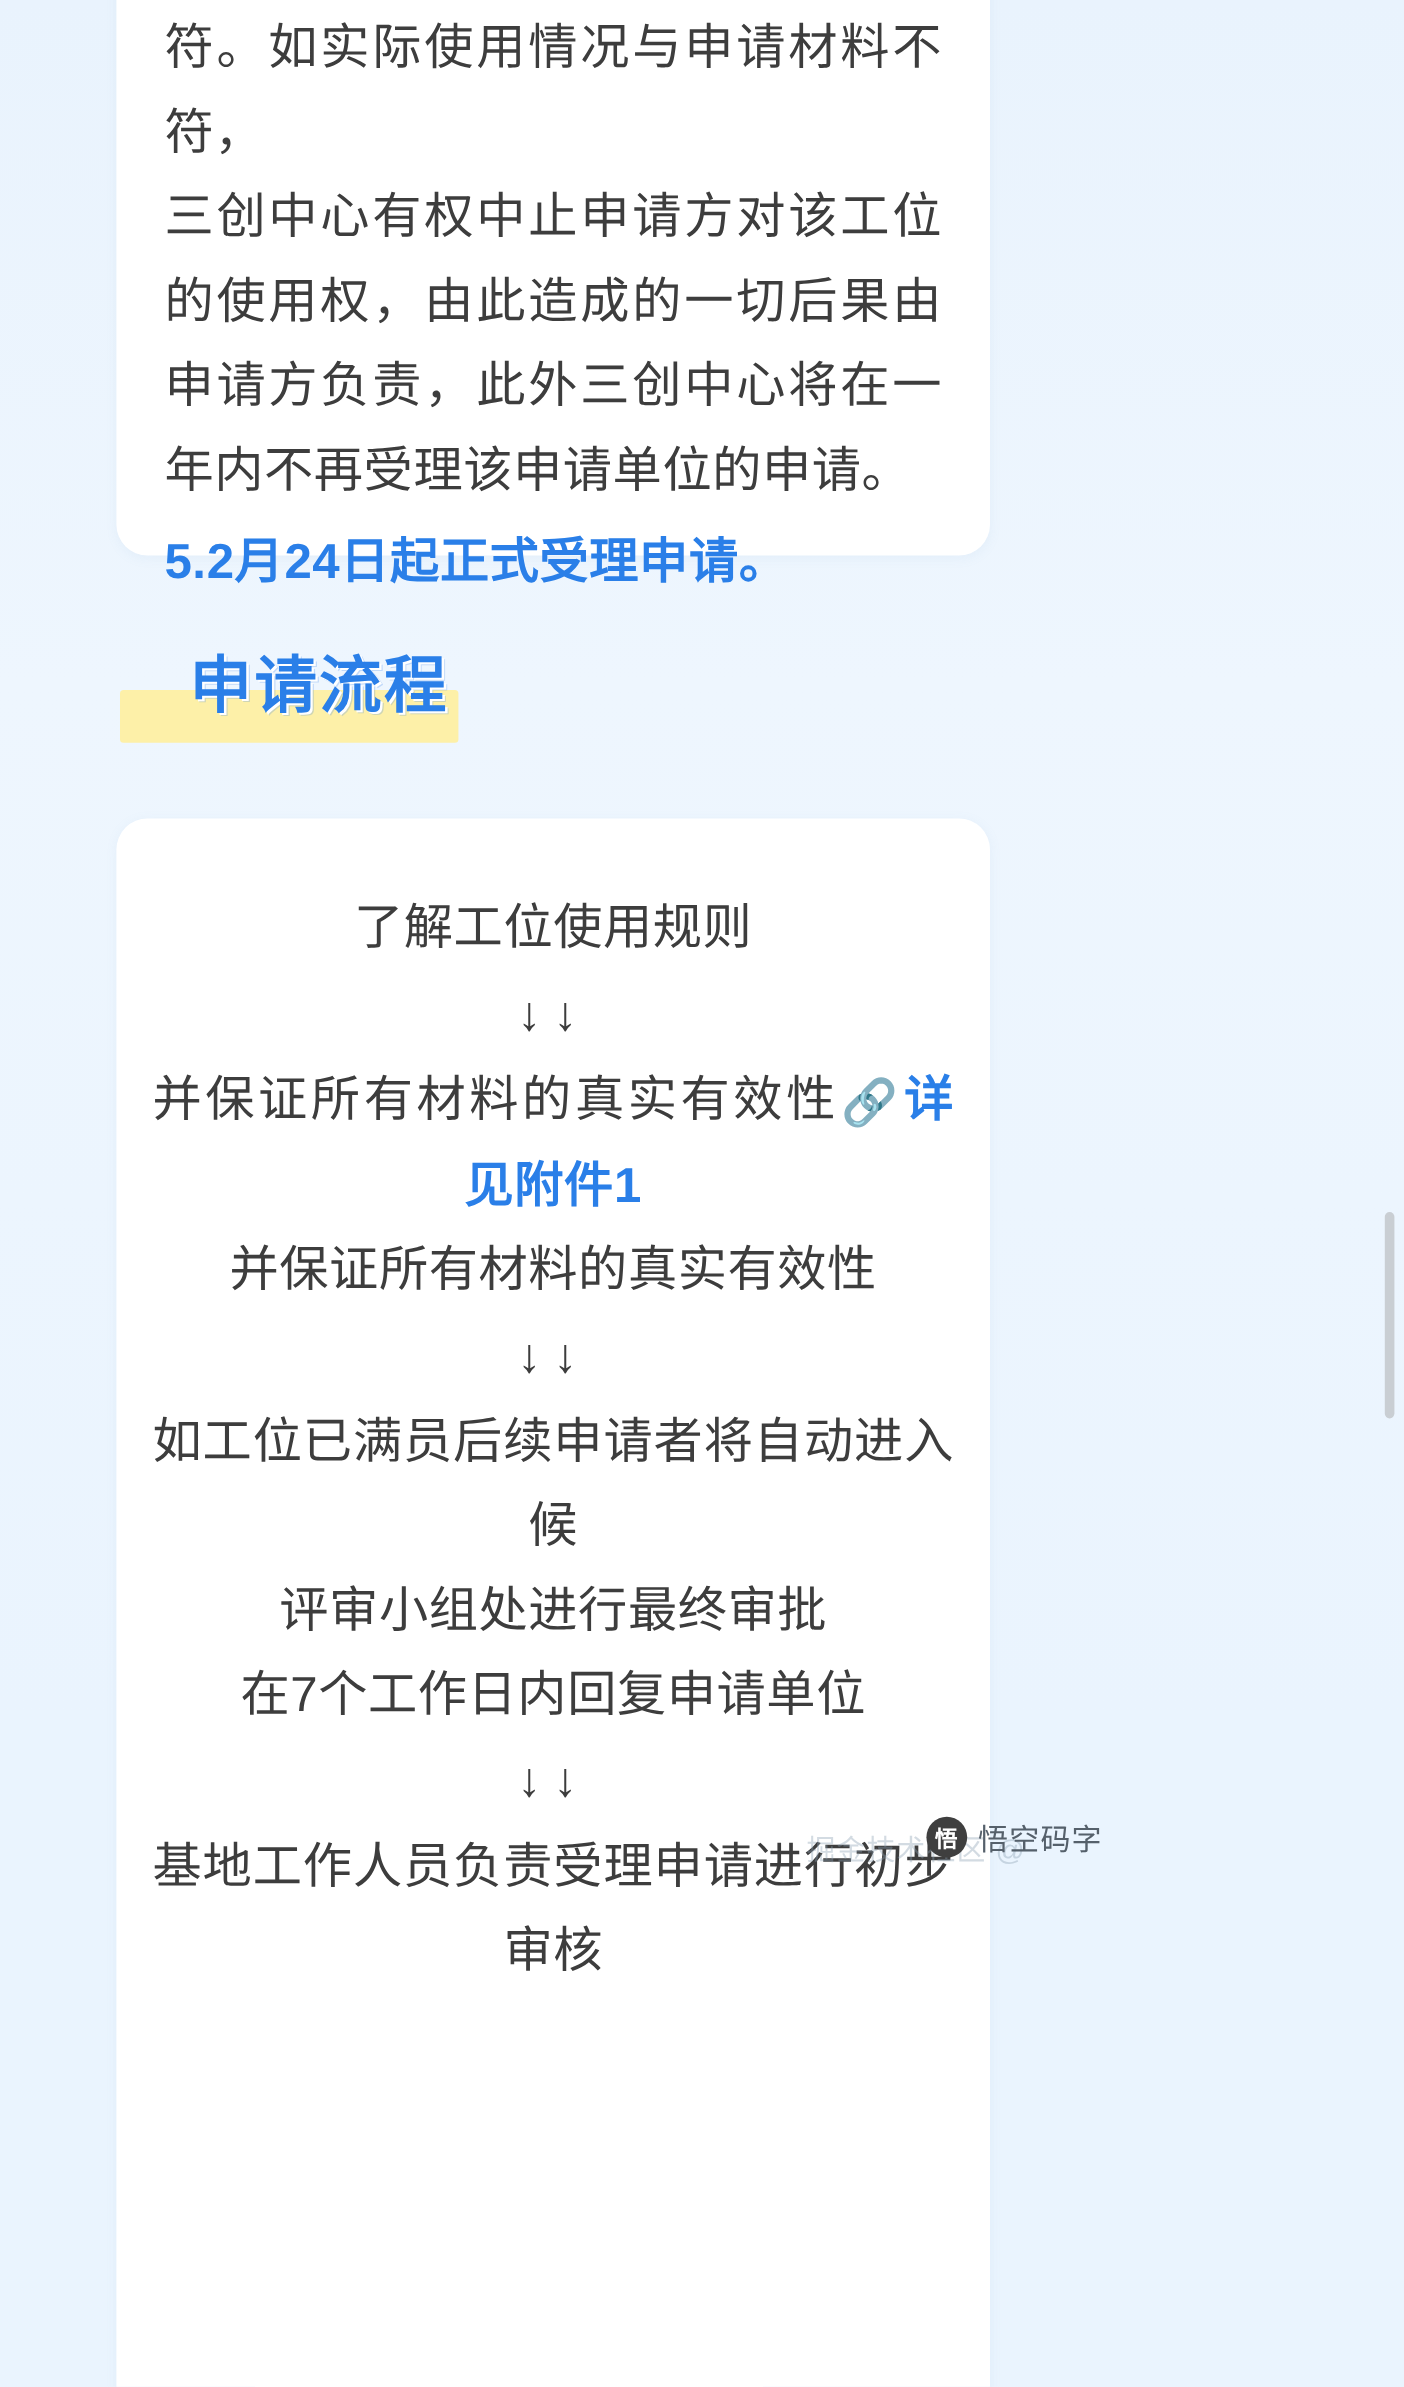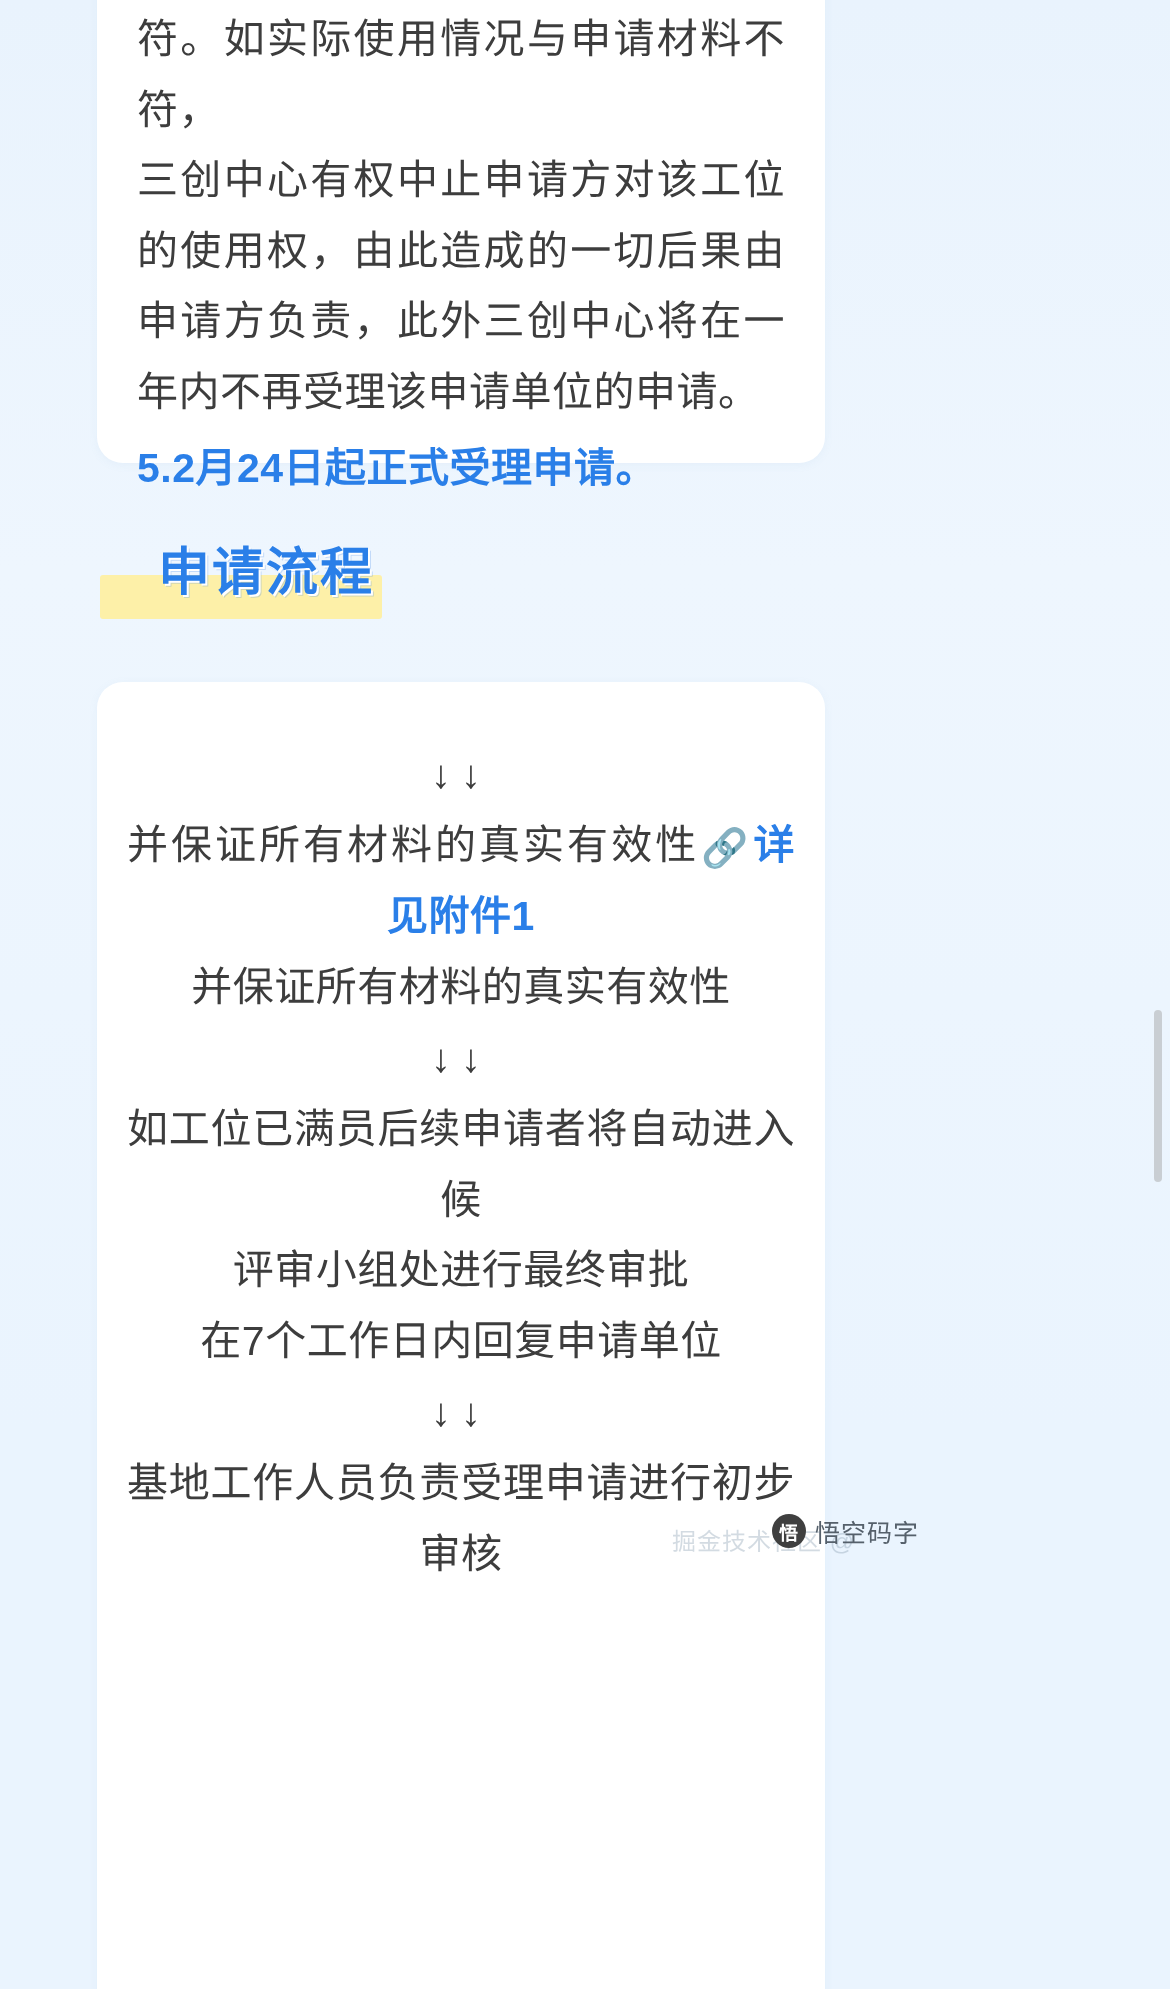--- a/index.html
+++ b/index.html
@@ -197,20 +197,21 @@
     </div>
   </div>
 
   <div id="section-heading">
     <div class="marker-bg"></div>
     <div class="heading-text">申请流程</div>
   </div>
 
   <div class="card" id="flow-card">
     <div class="flow-body">
+      <p>了解工位使用规则</p>
       <p class="flow-arrow">↓↓</p>
       <p class="flow-line-left"><span>并保证所有材料的真实有效性</span><span class="link-icon">🔗</span><span class="link-inline">详见附件1</span></p>
       <p>并保证所有材料的真实有效性</p>
       <p class="flow-arrow">↓↓</p>
       <p class="flow-line-left">如工位已满员后续申请者将自动进入候</p>
       <p>评审小组处进行最终审批</p>
       <p>在7个工作日内回复申请单位</p>
       <p class="flow-arrow">↓↓</p>
       <p class="flow-line-left">基地工作人员负责受理申请进行初步审核</p>
     </div>

